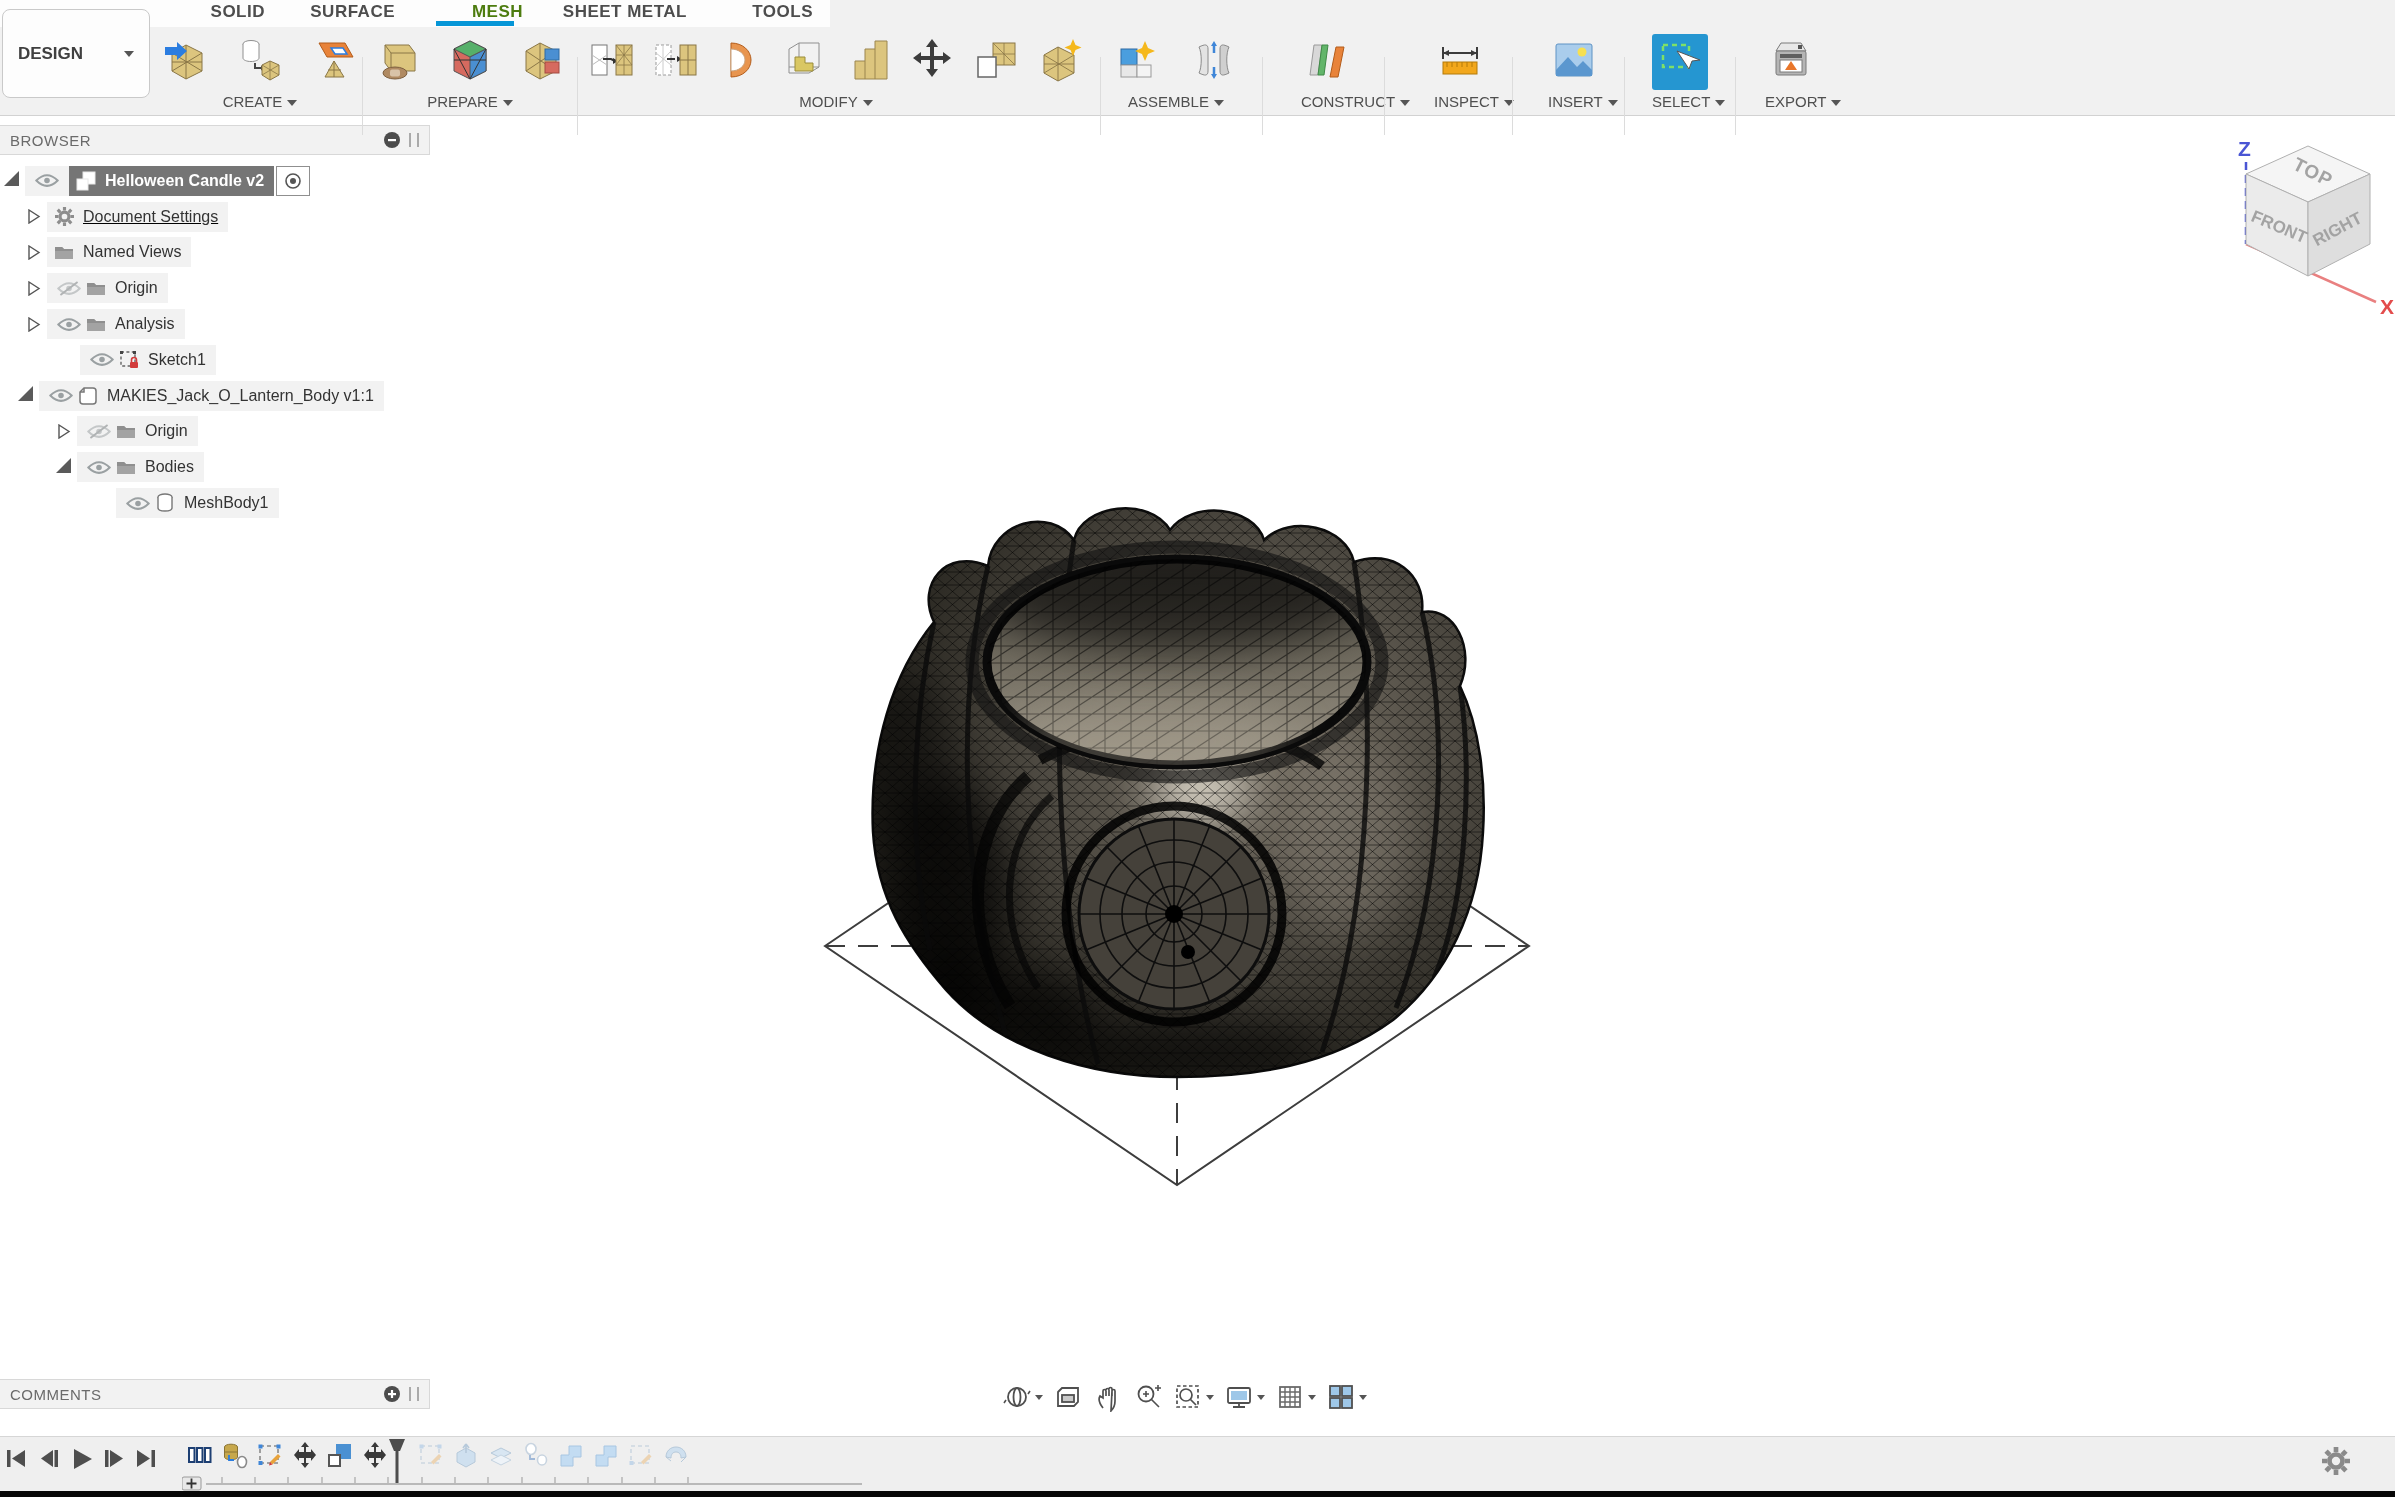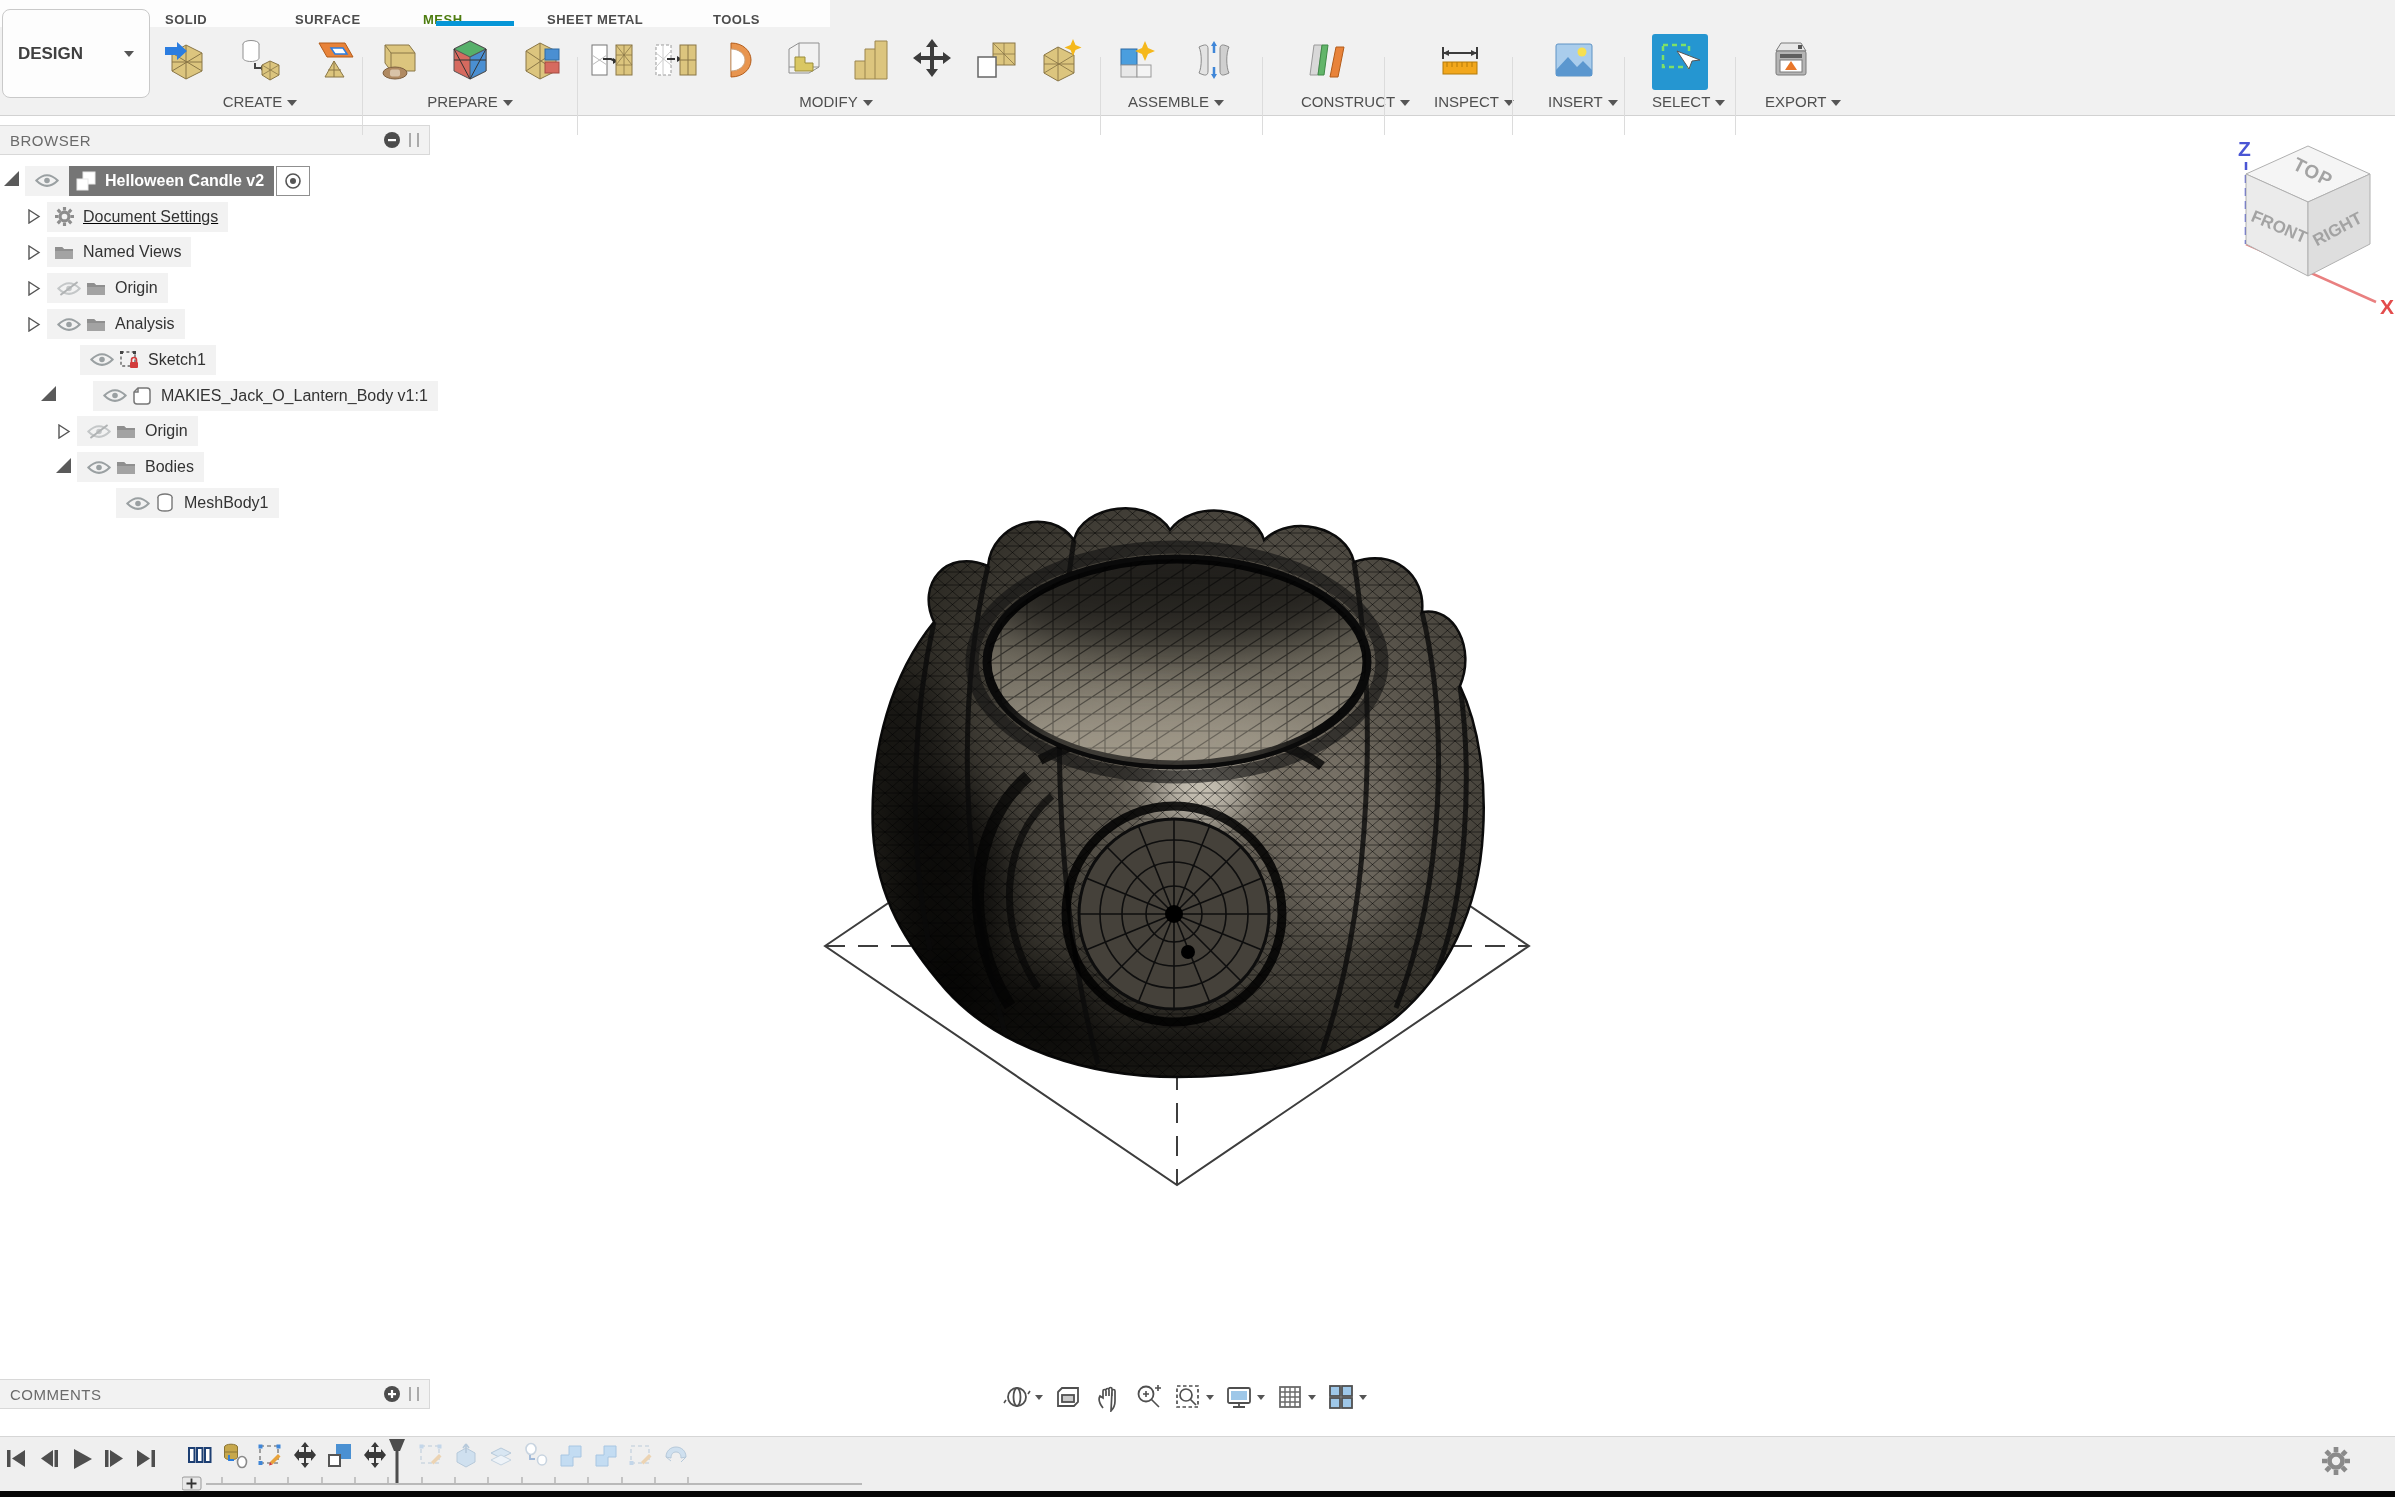--- a/index.html
+++ b/index.html
@@ -3,22 +3,22 @@
 <meta charset="utf-8">
 <style>
   * { box-sizing: border-box; margin: 0; padding: 0; }
   html,body { width:2395px; height:1497px; overflow:hidden; background:#fff;
     font-family:"Liberation Sans", sans-serif; }
   #app { position:relative; width:2395px; height:1497px; background:#fff; }
 
   
   #tabbar { position:absolute; left:0; top:0; width:2395px; height:27px; background:#f1f1f1; z-index:6; }
   #tabbar .tabwhite { position:absolute; left:0; top:0; width:830px; height:27px; background:#fdfdfd; }
-  .tab { position:absolute; top:8px; height:26px; line-height:24px; text-align:left;
-    font-size:13px; font-weight:bold; color:#4d4d4d; letter-spacing:.5px; cursor:default; }
+  .tab { position:absolute; top:0; height:26px; line-height:24px; text-align:right;
+    font-size:17px; font-weight:bold; color:#4d4d4d; letter-spacing:.5px; cursor:default; }
   .tab.active { color:#4d7c0f; }
   #tab-underline { position:absolute; left:436px; top:21px; width:78px; height:5px; background:#0696d7; }
 
   #toolbar { position:absolute; left:0; top:27px; width:2395px; height:89px; background:#f1f1f1;
     border-bottom:1px solid #d2d2d2; z-index:6; }
   .tgroup { position:absolute; top:3px; height:82px; }
   .ticons { position:absolute; top:4px; left:0; right:0; display:flex; justify-content:space-between; }
   .tico { width:52px; height:52px; display:flex; align-items:center; justify-content:center; border-radius:3px; }
   .tico svg { width:46px; height:46px; }
   .tico.bluebg { width:56px; height:56px; background:#2596d1; }
@@ -541,21 +541,21 @@
                 <rect x="2" y="2" width="3" height="3" fill="#444"></rect>
                 <rect x="15" y="2" width="3" height="3" fill="#444"></rect>
                 <rect x="12" y="13" width="8" height="6" rx="1" fill="#d23b3b"></rect>
                 <path d="M13.5 13v-2a2.5 2.5 0 0 1 5 0v2" fill="none" stroke="#d23b3b" stroke-width="1.6"></path>
               </svg>
           </span>
           <span class="lbl">Sketch1</span>
         </span>
       </div>
 
-      <div class="trow" style="padding-left:41px;gap:31px;">
+      <div class="trow" style="padding-left:18px;">
         <span class="tri-exp"></span>
         <span class="chip">
           <svg class="eye" viewBox="0 0 22 14">
               <path d="M1 7Q11 -3 21 7Q11 17 1 7Z" fill="none" stroke="#9aa0a2" stroke-width="1.8"></path>
               <circle cx="11" cy="7" r="2.6" fill="#9aa0a2"></circle>
             </svg>
           <span class="ticon">
             <svg viewBox="0 0 22 22" width="22" height="22">
                 <path d="M7 3h9a3 3 0 0 1 3 3v10a3 3 0 0 1-3 3H6a3 3 0 0 1-3-3V7z" fill="#fff" stroke="#777" stroke-width="1.5"></path>
                 <path d="M7 3v4H3" fill="none" stroke="#777" stroke-width="1.5"></path>

